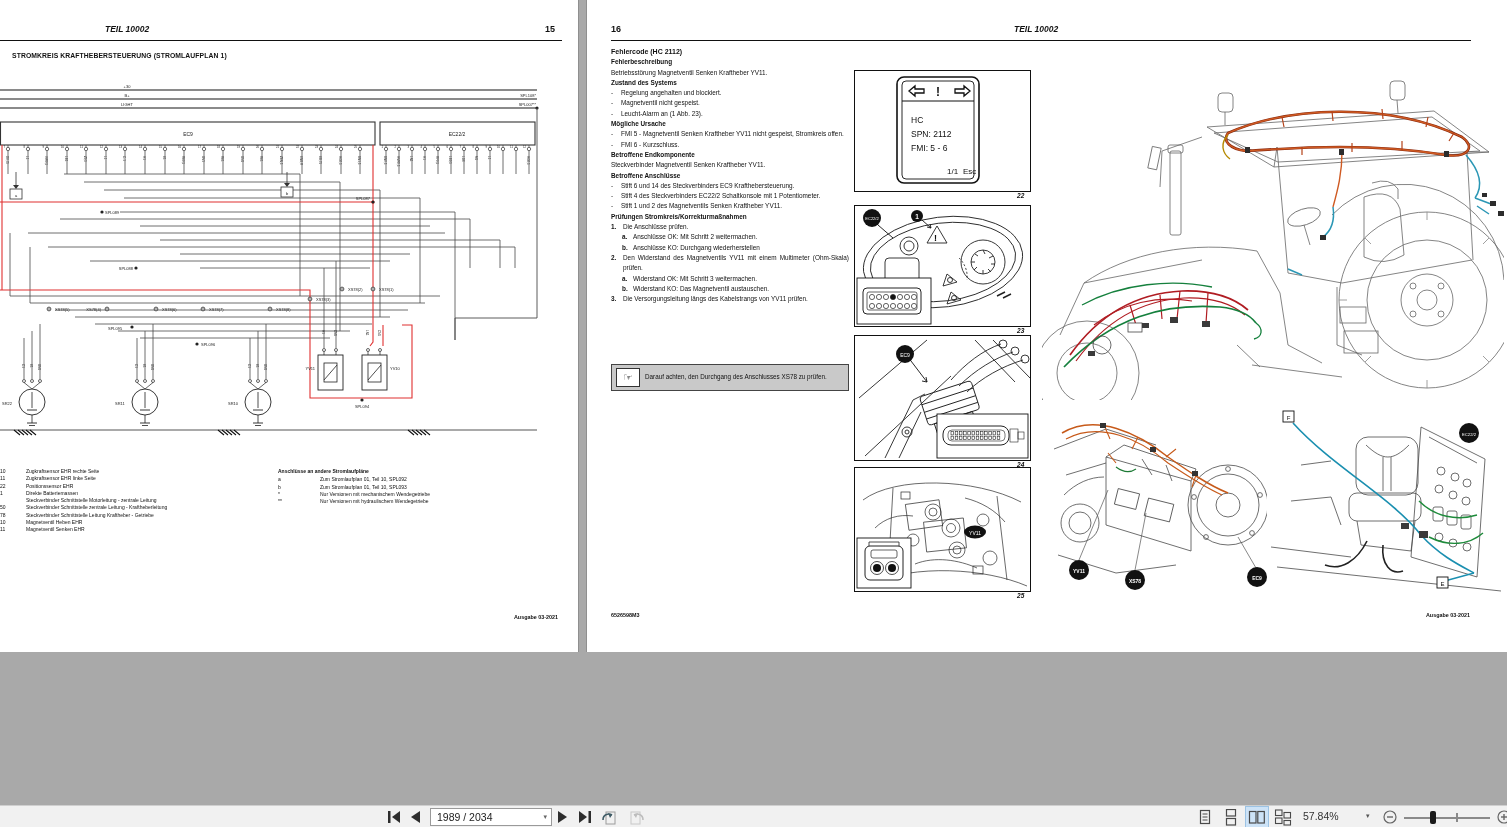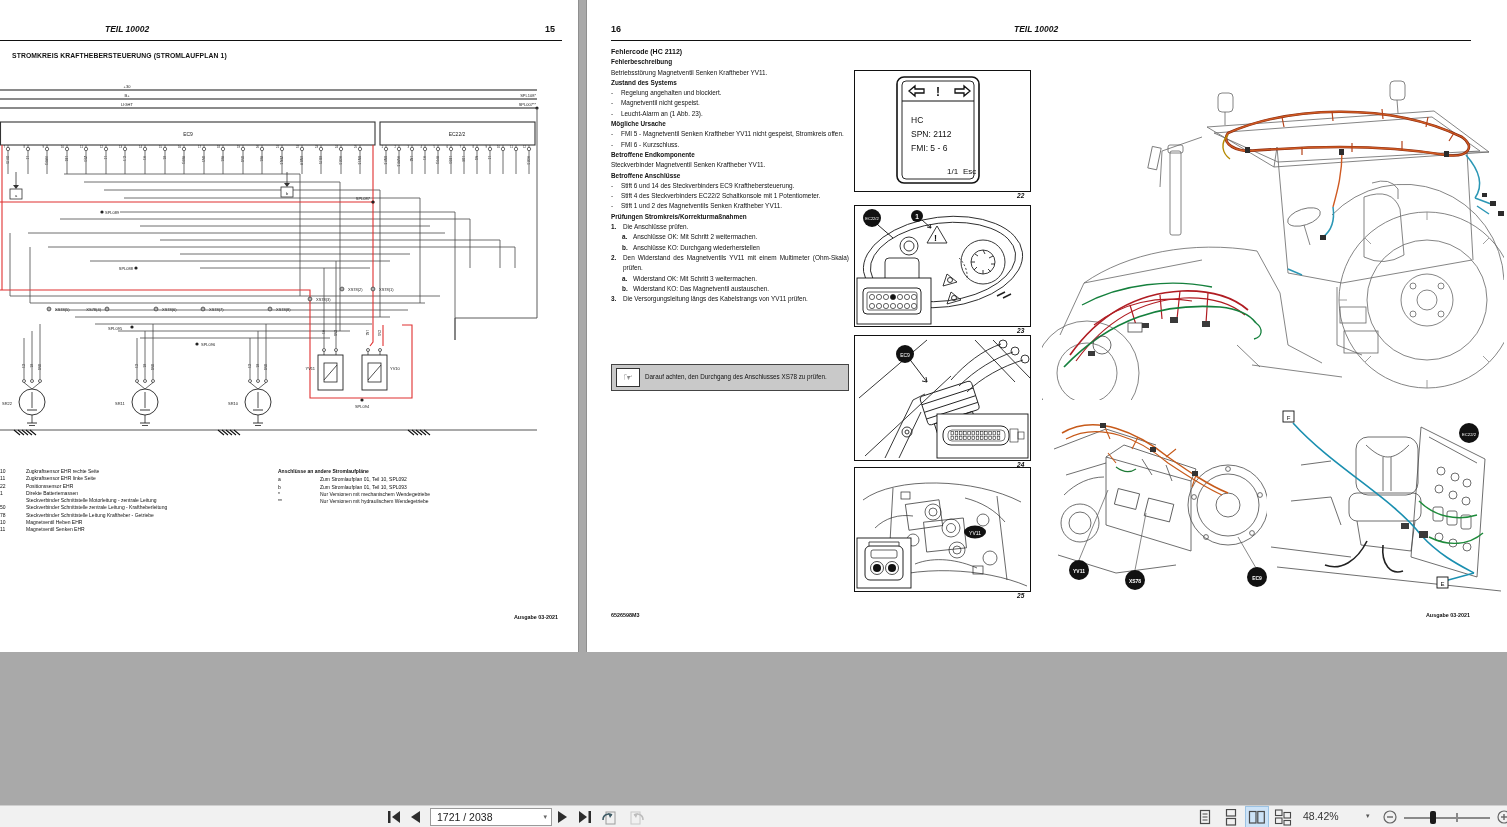--- a/index.html
+++ b/index.html
@@ -1058,21 +1058,21 @@
         <rect x="1" y="0" width="2.5" height="12" fill="#2d2d2d"></rect>
         <polygon points="13,0 5,6 13,12" fill="#2d2d2d"></polygon>
       </svg>
   </button>
   <button class="tbtn" style="left:408px;width:14px;">
     <svg width="10" height="12" viewBox="0 0 10 12">
         <polygon points="10,0 1,6 10,12" fill="#2d2d2d"></polygon>
       </svg>
   </button>
   <div class="pagebox">
-    <span>1721 / 2038</span>
+    <span>1989 / 2034</span>
     <span class="caret">▾</span>
   </div>
   <button class="tbtn" style="left:556px;width:14px;">
     <svg width="10" height="12" viewBox="0 0 10 12">
         <polygon points="0,0 9,6 0,12" fill="#2d2d2d"></polygon>
       </svg>
   </button>
   <button class="tbtn" style="left:576px;width:18px;">
     <svg width="14" height="12" viewBox="0 0 14 12">
         <polygon points="1,0 9,6 1,12" fill="#2d2d2d"></polygon>
@@ -1113,21 +1113,21 @@
       </svg>
   </button>
   <button class="tbtn" style="left:1273px;width:20px;">
     <svg width="18" height="17" viewBox="0 0 18 17">
         <rect x="1.5" y="1" width="6.5" height="5.5" fill="none" stroke="#4a4a4a" stroke-width="1.1"></rect>
         <rect x="1.5" y="9" width="6.5" height="5.5" fill="none" stroke="#4a4a4a" stroke-width="1.1"></rect>
         <rect x="10" y="3.5" width="6.5" height="5.5" fill="none" stroke="#4a4a4a" stroke-width="1.1"></rect>
         <rect x="10" y="11.5" width="6.5" height="4.5" fill="none" stroke="#4a4a4a" stroke-width="1.1"></rect>
       </svg>
   </button>
-  <div class="zoomtxt">48.42%</div>
+  <div class="zoomtxt">57.84%</div>
   <span class="zcaret">▾</span>
   <button class="tbtn" style="left:1382px;width:16px;">
     <svg width="14" height="14" viewBox="0 0 14 14">
         <circle cx="7" cy="7" r="6" fill="none" stroke="#666" stroke-width="1.2"></circle>
         <line x1="4" y1="7" x2="10" y2="7" stroke="#666" stroke-width="1.4"></line>
       </svg>
   </button>
   <div class="slider">
     <div class="track"></div>
     <div class="tick"></div>

